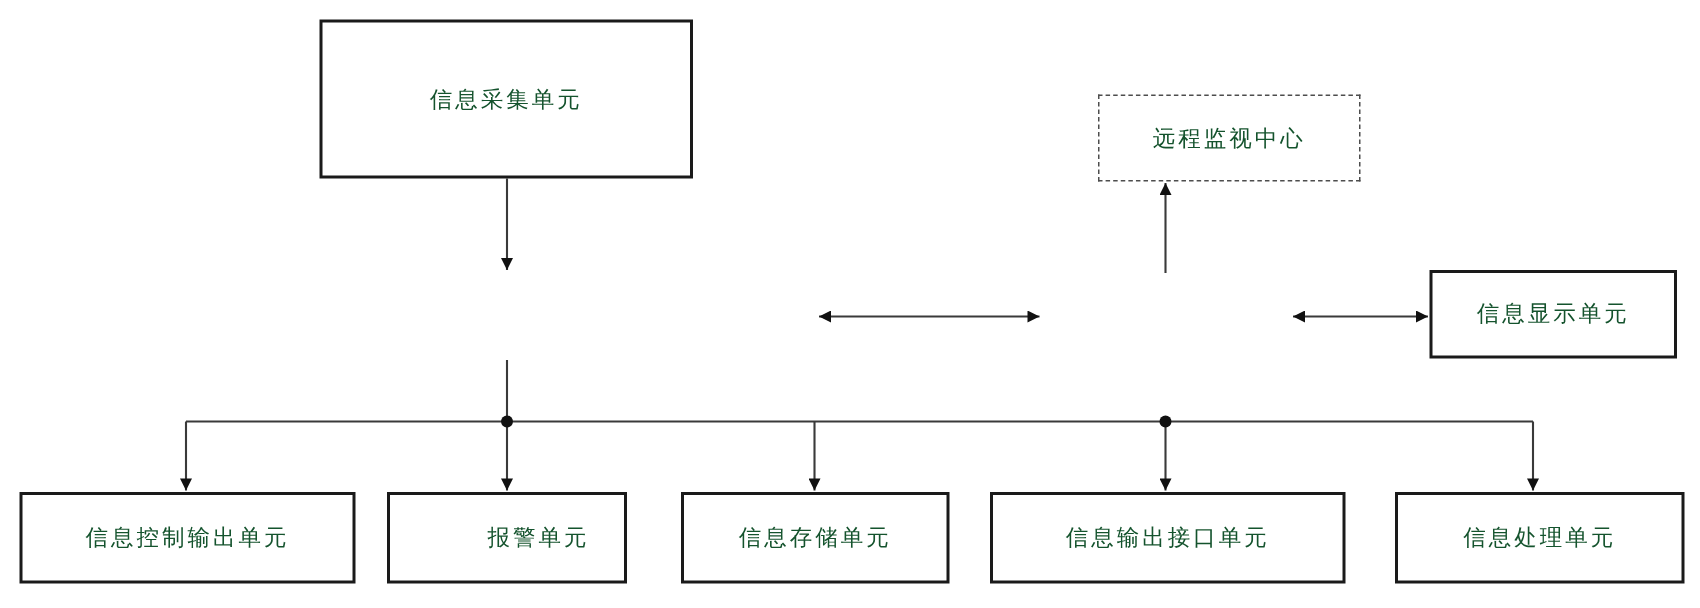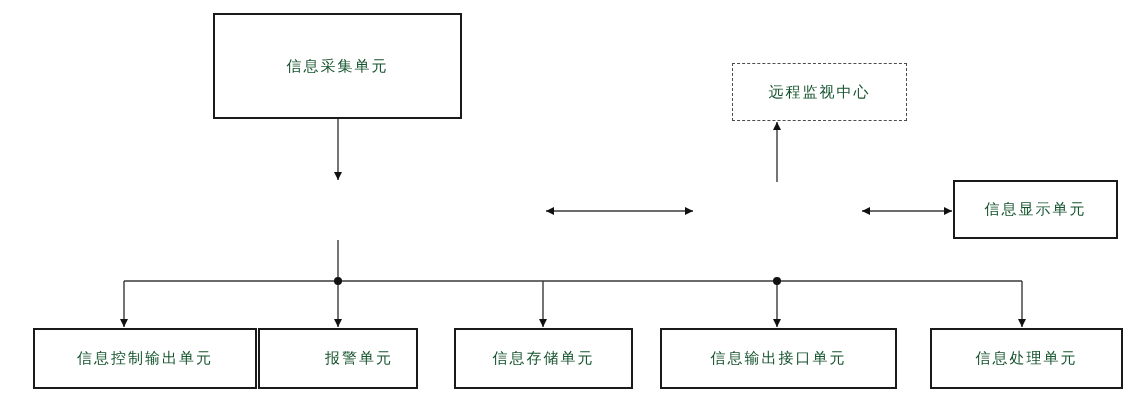--- a/index.html
+++ b/index.html
@@ -38,21 +38,21 @@
   }
   .node.dashed {
     border: 1px dashed #4d4d4d;
   }
   
   .node-collection        { left: 213px; top: 13px;  width: 249px; height: 106px; }
   .node-processing        { left: 132px; top: 181px; width: 413px; height: 59px;  }
   .node-monitor-center    { left: 732px; top: 63px;  width: 175px; height: 58px;  }
   .node-transmission      { left: 694px; top: 182px; width: 167px; height: 58px;  }
   .node-floor-call        { left: 953px; top: 180px; width: 165px; height: 59px;  }
-  .node-control-output    { left: 13px;  top: 328px; width: 224px; height: 61px; margin-left: 20px;  }
+  .node-control-output    { left: 13px;  top: 328px; width: 224px; height: 61px;  }
   .node-alarm             { left: 258px; top: 328px; width: 160px; height: 61px; padding-left: 42px;  }
   .node-storage           { left: 454px; top: 328px; width: 179px; height: 61px;  }
   .node-output-interface  { left: 660px; top: 328px; width: 237px; height: 61px; align-items: center;  }
   .node-display           { left: 930px; top: 328px; width: 193px; height: 61px;  }
 </style>
 </head>
 <body>
 
 <div class="diagram">
 

